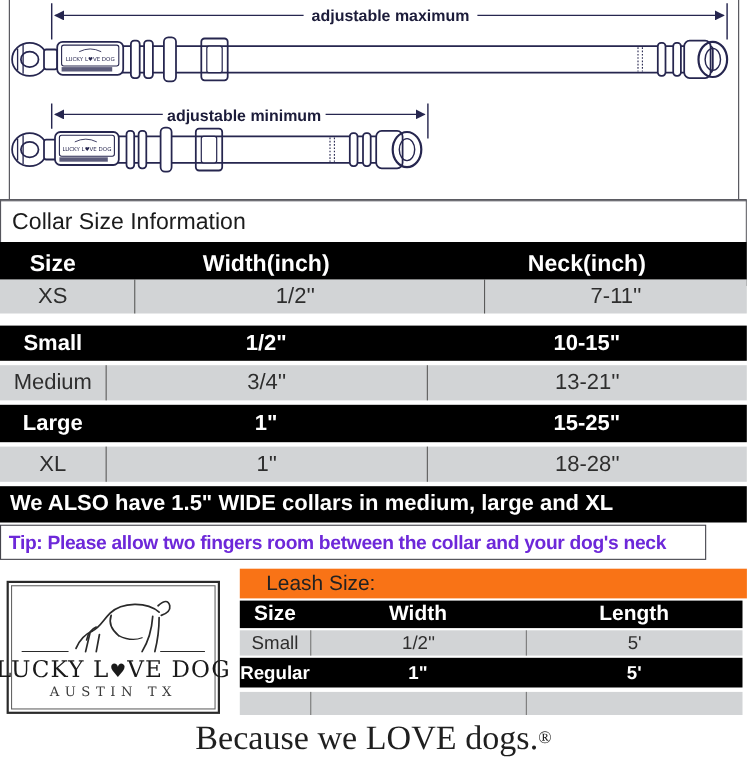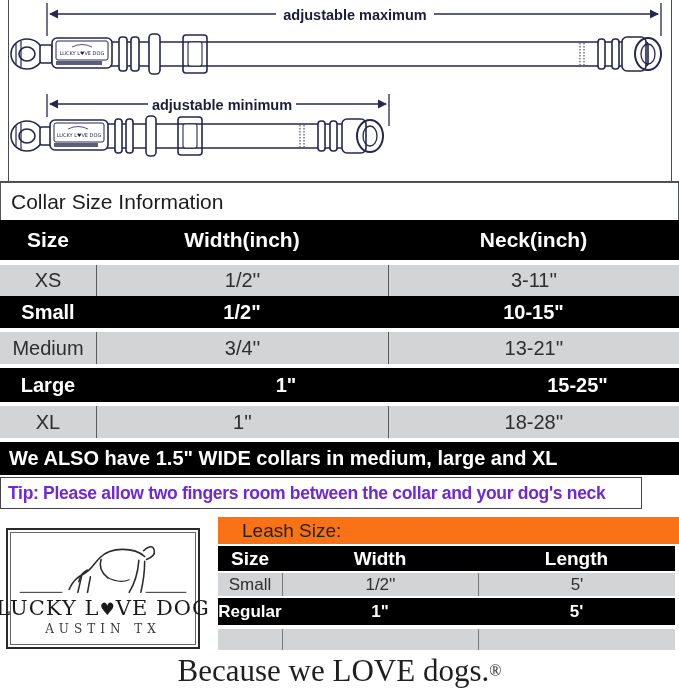--- a/index.html
+++ b/index.html
@@ -191,36 +191,36 @@
 </div>
 
 <div class="abs" id="collar-heading">Collar Size Information</div>
 
 <div class="abs crow hdr" style="top:220px; height:40px;">
   <div>Size</div>
   <div>Width(inch)</div>
   <div>Neck(inch)</div>
 </div>
 
-<div class="abs crow gray" style="top:265px; height:31px;">
+<div class="abs crow gray" style="top:254px; height:31px;gap:26px;">
   <div>XS</div>
   <div>1/2''</div>
-  <div>3-11''</div>
+  <div>7-11''</div>
 </div>
 <div class="abs crow black" style="top:296px; height:32px;">
   <div>Small</div>
   <div>1/2"</div>
   <div>10-15"</div>
 </div>
 <div class="abs crow gray" style="top:332px; height:32px;">
   <div>Medium</div>
   <div>3/4''</div>
   <div>13-21''</div>
 </div>
-<div class="abs crow black" style="top:368px; height:34px;gap:44px;">
+<div class="abs crow black" style="top:368px; height:34px;">
   <div>Large</div>
   <div>1"</div>
   <div>15-25"</div>
 </div>
 <div class="abs crow gray" style="top:406px; height:32px;">
   <div>XL</div>
   <div>1''</div>
   <div>18-28''</div>
 </div>
 

